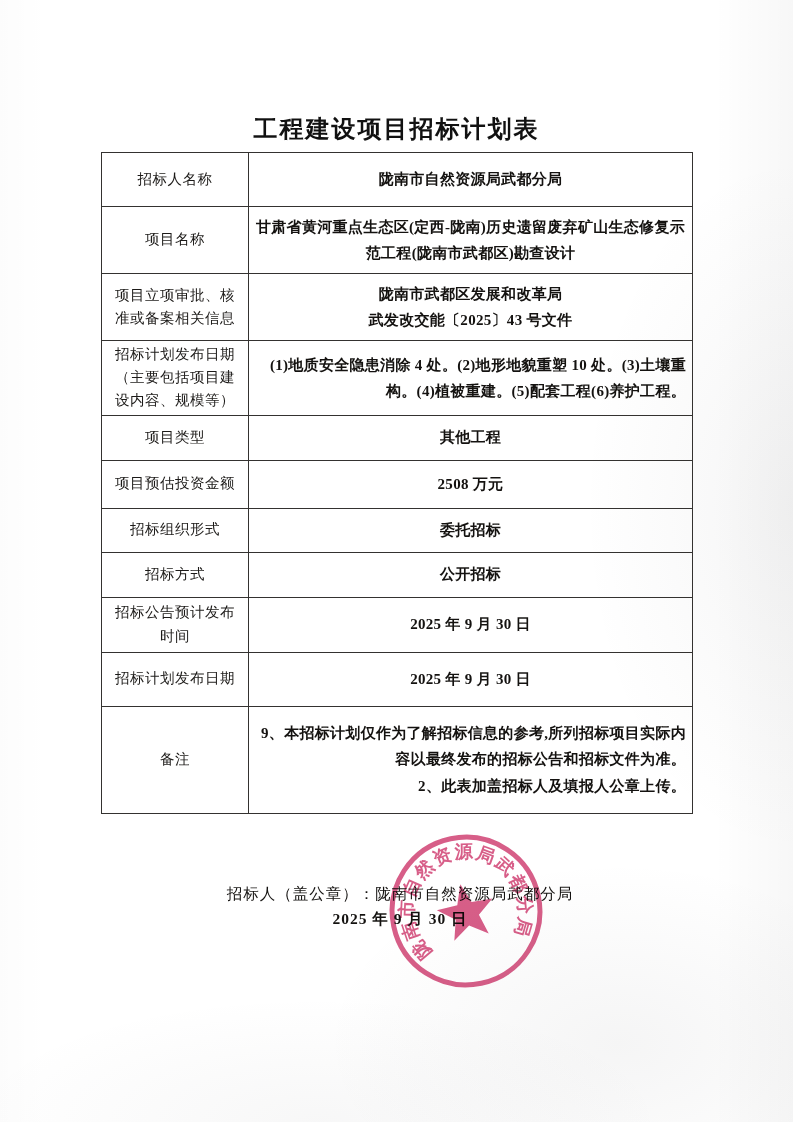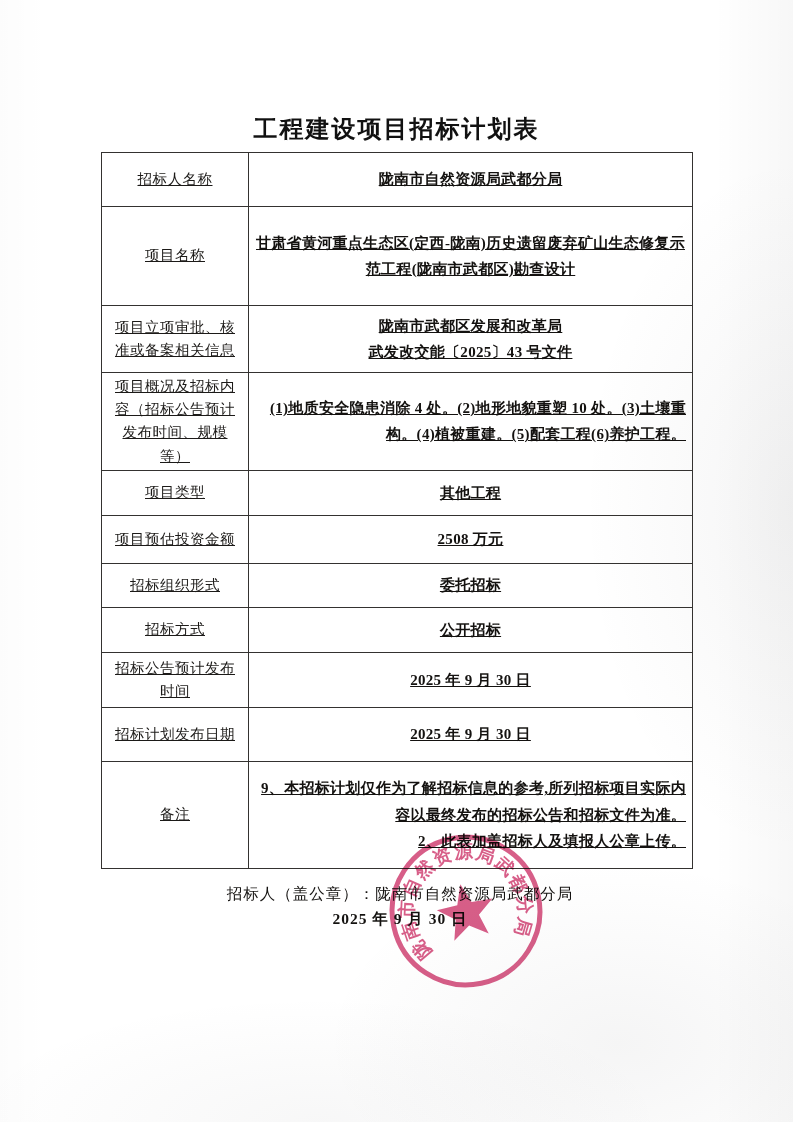--- a/index.html
+++ b/index.html
@@ -27,33 +27,32 @@
   table.form{
     position:absolute;left:101px;top:152px;
     width:591px;table-layout:fixed;
     border-collapse:collapse;
     background:transparent;
   }
   table.form td{
     border:1.5px solid #343230;
     vertical-align:middle;
     padding:2px 6px;
-    text-decoration:underline;
   }
   td.lbl{
     width:147px;text-align:center;
     font-size:14.5px;letter-spacing:0.5px;line-height:1.6;color:#1c1a18;
   }
   td.val{
     width:444px;text-align:center;
     font-size:15px;font-weight:600;letter-spacing:0.3px;line-height:1.75;color:#141210;
     padding:2px 11px;
   }
   td.val.left{text-align:right;}
-  tr.rh54{height:54px} tr.rh81{height:99px} tr.rh53{height:53px}
+  tr.rh54{height:54px} tr.rh81{height:67px} tr.rh53{height:53px}
   tr.rh67{height:67px} tr.rh68{height:68px} tr.rh45{height:45px}
   tr.rh48{height:48px} tr.rh44{height:44px} tr.rh45b{height:45px}
   tr.rh55{height:55px} tr.rh54b{height:54px} tr.rh107{height:107px}
   .footer{
     position:absolute;left:150px;top:884px;width:500px;
     text-align:center;z-index:2;
   }
   .footer .sign-line{
     font-size:15.5px;font-weight:400;letter-spacing:1px;color:#141210;
   }
@@ -88,21 +87,21 @@
       <td class="val">甘肃省黄河重点生态区(定西-陇南)历史遗留废弃矿山生态修复示范工程(陇南市武都区)勘查设计</td>
     </tr>
     <tr class="rh67">
       <td class="lbl">项目立项审批、核准或备案相关信息</td>
       <td class="val">
         <div>陇南市武都区发展和改革局</div>
         <div>武发改交能〔2025〕43 号文件</div>
       </td>
     </tr>
     <tr class="rh68">
-      <td class="lbl">项目概况及招标内容（招标公告预计发布时间、规模等）</td>
+      <td class="lbl">招标计划发布日期（主要包括项目建设内容、规模等）</td>
       <td class="val left">(1)地质安全隐患消除 4 处。(2)地形地貌重塑 10 处。(3)土壤重构。(4)植被重建。(5)配套工程(6)养护工程。</td>
     </tr>
     <tr class="rh45">
       <td class="lbl">项目类型</td>
       <td class="val">其他工程</td>
     </tr>
     <tr class="rh48">
       <td class="lbl">项目预估投资金额</td>
       <td class="val">2508 万元</td>
     </tr>

